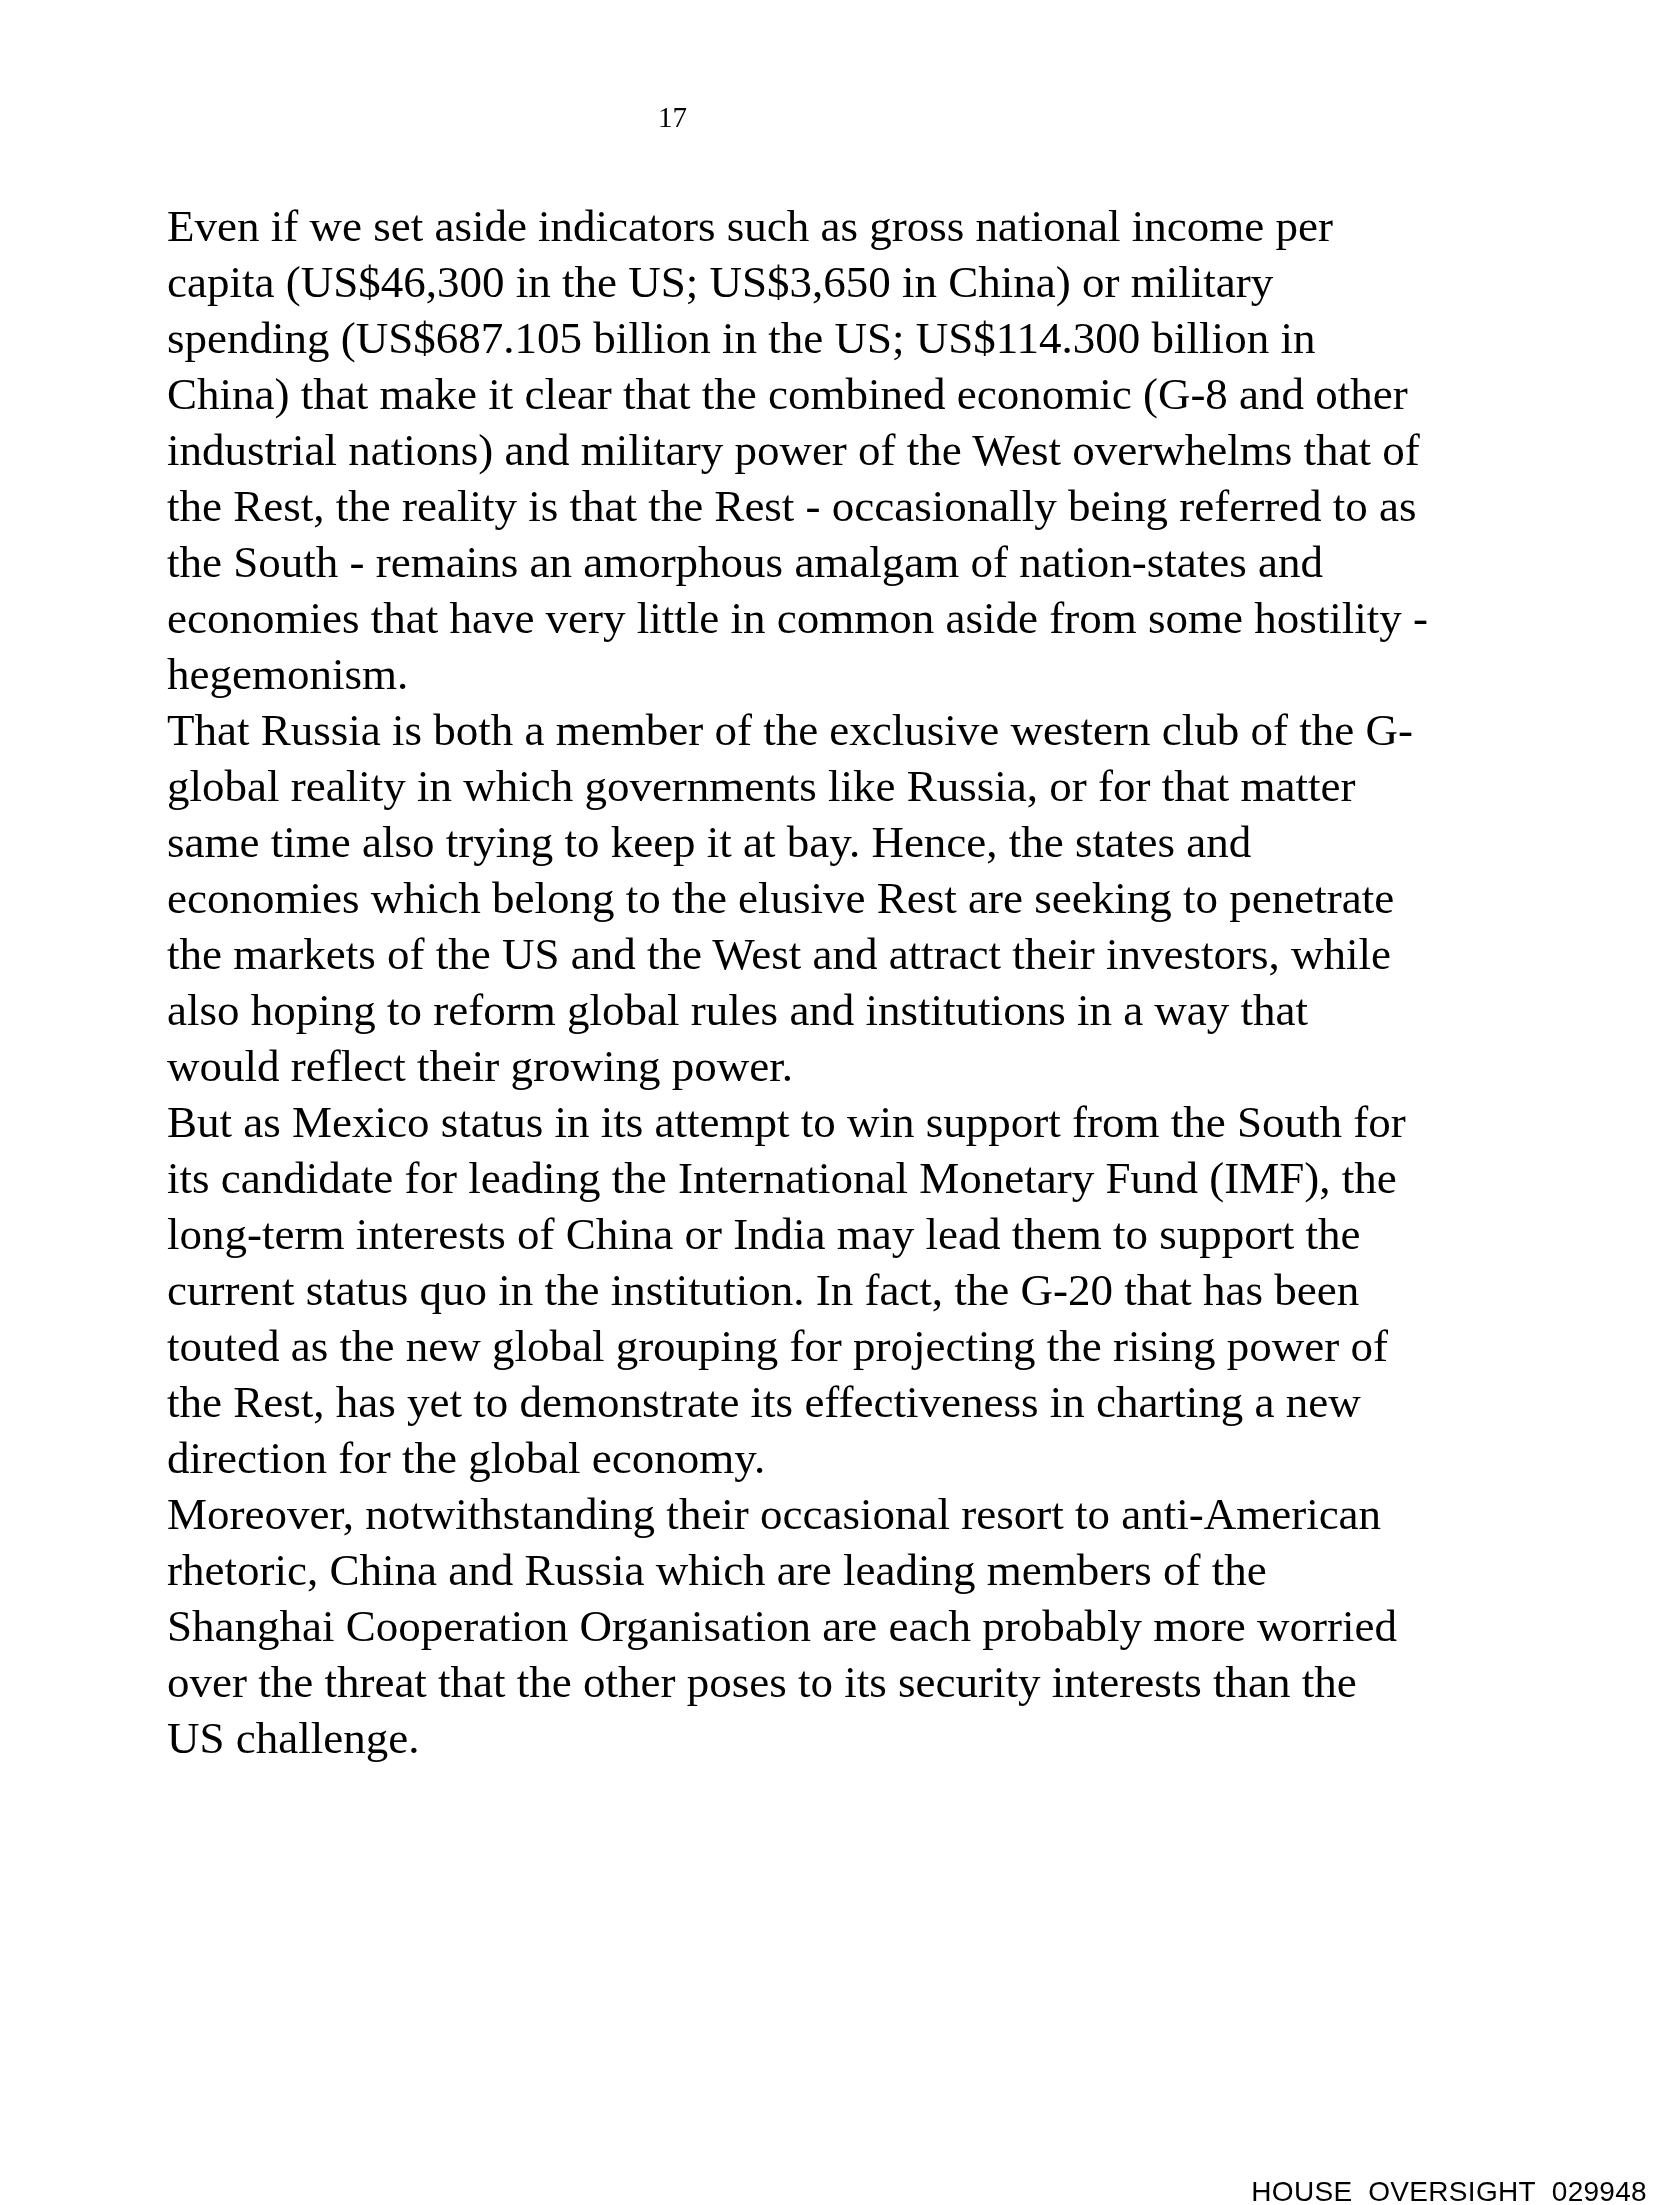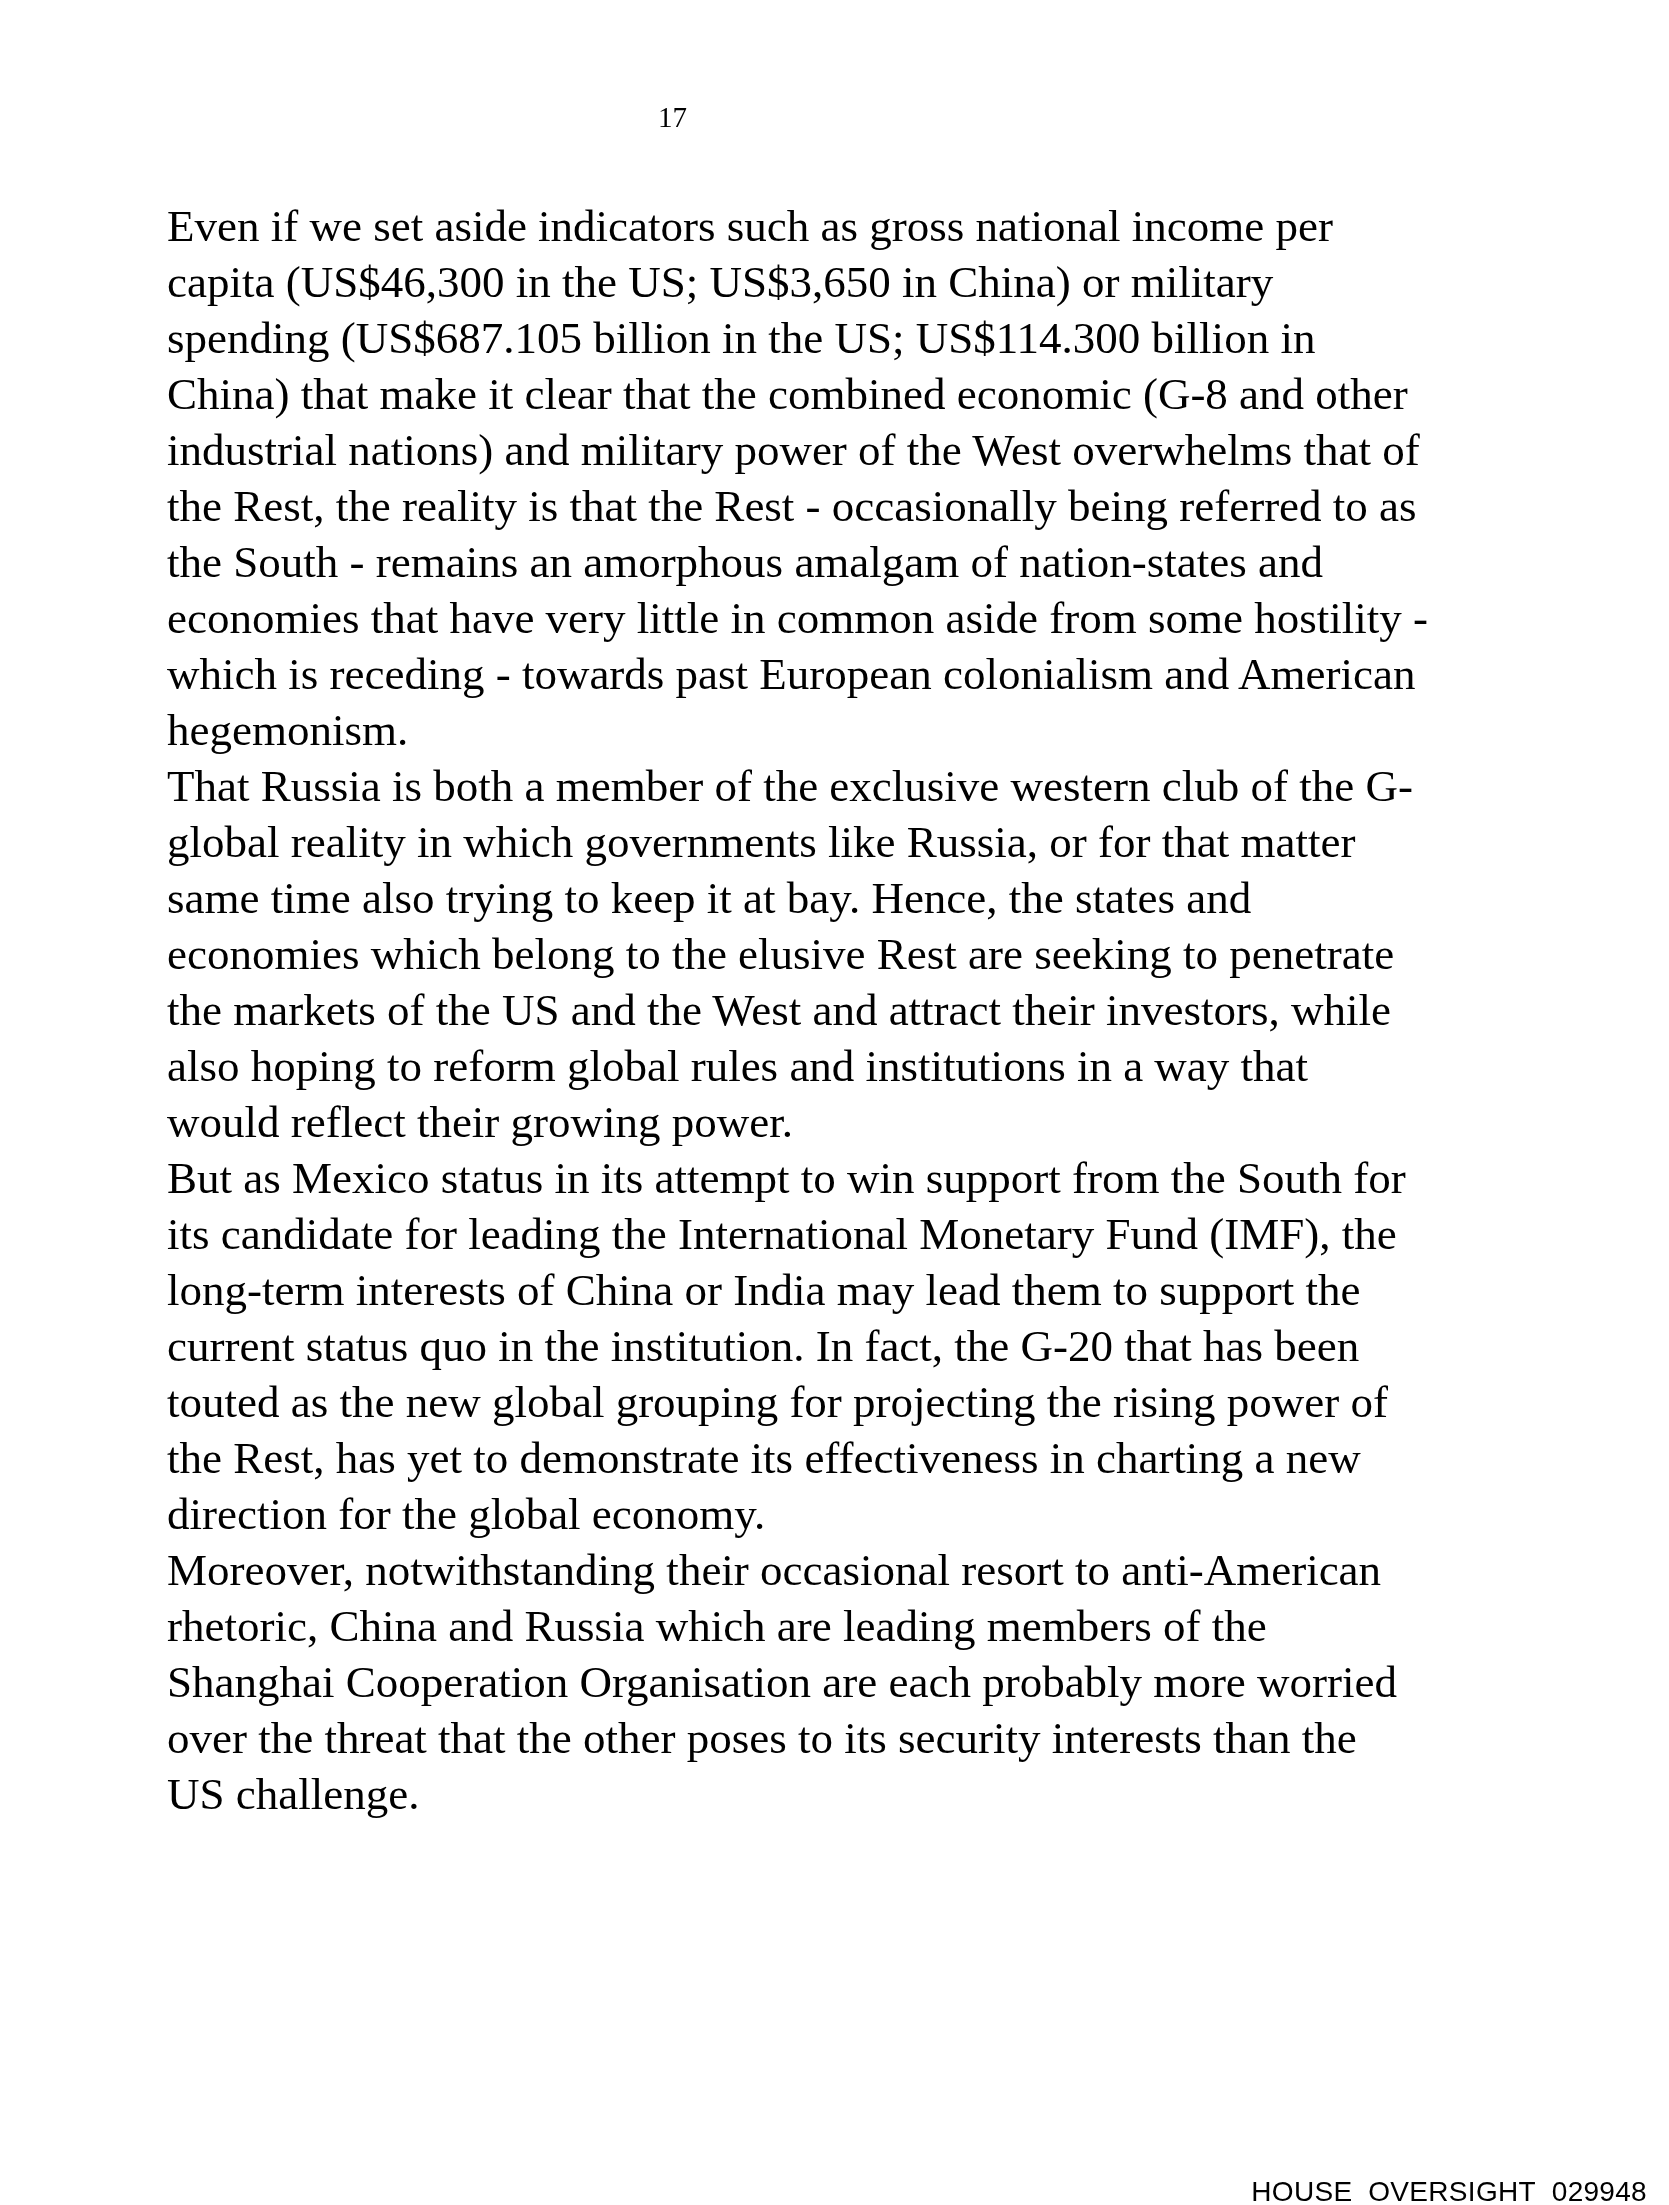--- a/index.html
+++ b/index.html
@@ -61,21 +61,20 @@
 <div class="body-text">
   <p class="paragraph">
     <span class="line">Even if we set aside indicators such as gross national income per</span>
     <span class="line">capita (US$46,300 in the US; US$3,650 in China) or military</span>
     <span class="line">spending (US$687.105 billion in the US; US$114.300 billion in</span>
     <span class="line">China) that make it clear that the combined economic (G-8 and other</span>
     <span class="line">industrial nations) and military power of the West overwhelms that of</span>
     <span class="line">the Rest, the reality is that the Rest - occasionally being referred to as</span>
     <span class="line">the South - remains an amorphous amalgam of nation-states and</span>
     <span class="line">economies that have very little in common aside from some hostility -</span>
-    <span class="line">which is receding - towards past European colonialism and American</span>
     <span class="line">hegemonism.</span>
   </p>
   <p class="paragraph">
     <span class="line">That Russia is both a member of the exclusive western club of the G-</span>
     <span class="line">global reality in which governments like Russia, or for that matter</span>
     <span class="line">same time also trying to keep it at bay. Hence, the states and</span>
     <span class="line">economies which belong to the elusive Rest are seeking to penetrate</span>
     <span class="line">the markets of the US and the West and attract their investors, while</span>
     <span class="line">also hoping to reform global rules and institutions in a way that</span>
     <span class="line">would reflect their growing power.</span>

